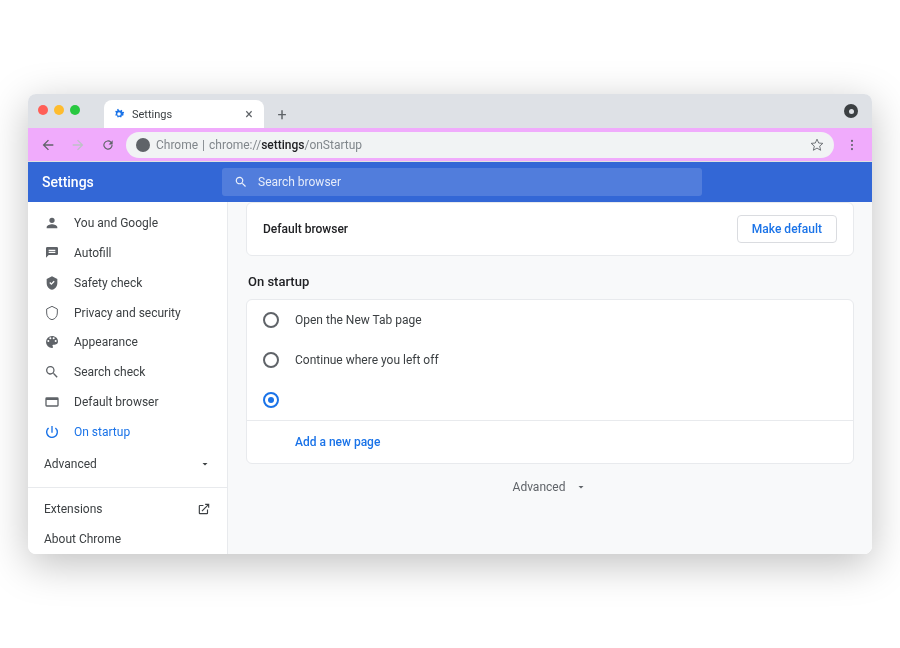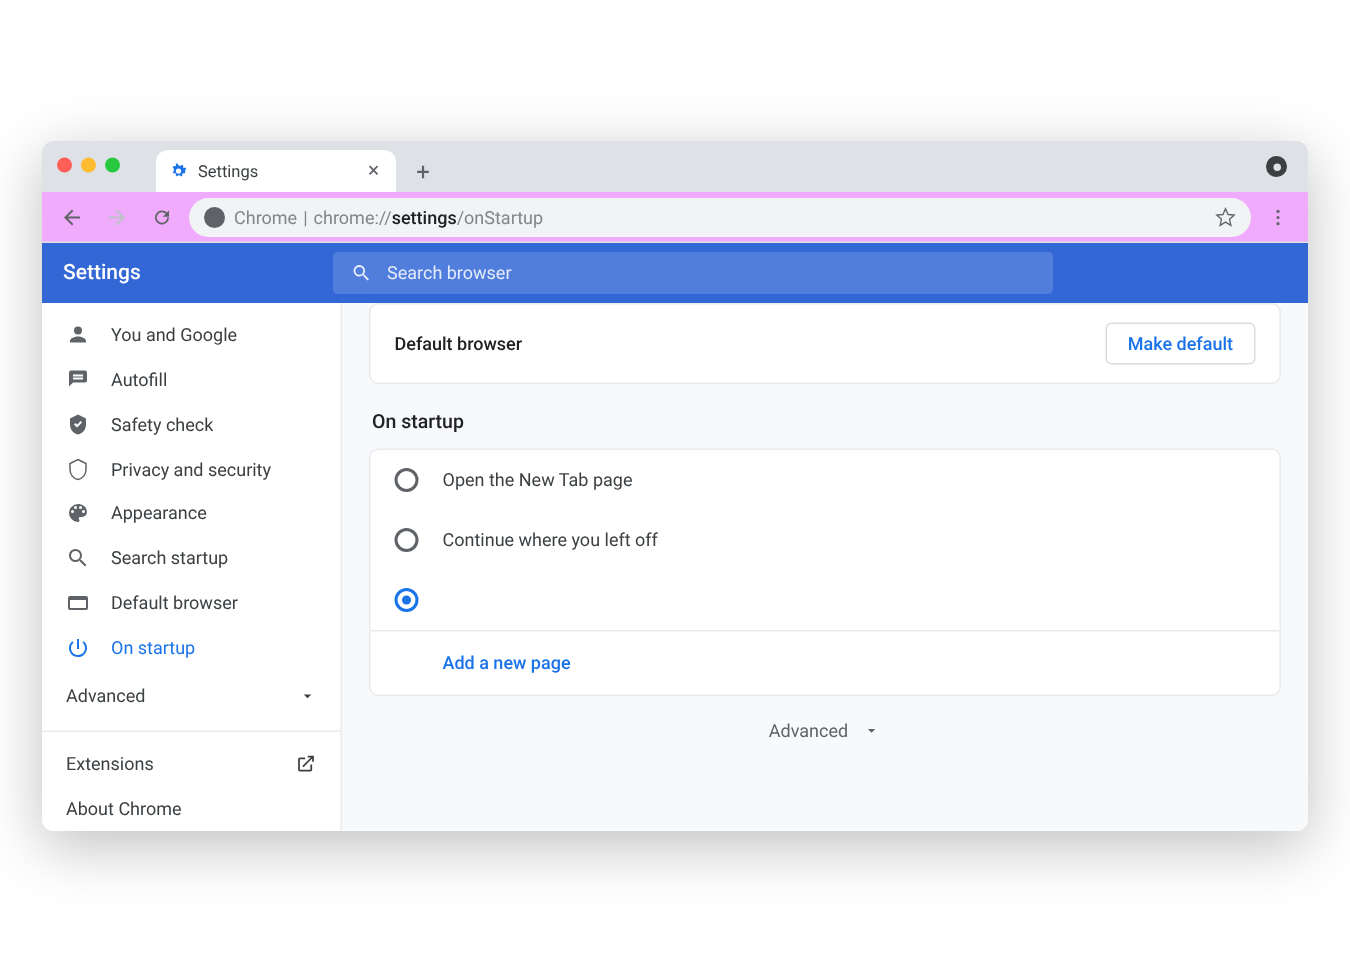--- a/index.html
+++ b/index.html
@@ -186,21 +186,21 @@
             </svg>
           </span>
         <span>Appearance</span>
       </div>
       <div class="side-item">
         <span class="side-icon">
             <svg width="16" height="16" viewBox="0 0 24 24">
               <path fill="currentColor" d="M15.5 14h-.8l-.3-.3a6.5 6.5 0 10-.7.7l.3.3v.8l5 5 1.5-1.5-5-5zm-6 0a4.5 4.5 0 110-9 4.5 4.5 0 010 9z"></path>
             </svg>
           </span>
-        <span>Search startup</span>
+        <span>Search check</span>
       </div>
       <div class="side-item">
         <span class="side-icon">
             <svg width="16" height="16" viewBox="0 0 24 24">
               <path fill="currentColor" d="M4 5h16a2 2 0 012 2v10a2 2 0 01-2 2H4a2 2 0 01-2-2V7a2 2 0 012-2zm0 4v8h16V9H4z"></path>
             </svg>
           </span>
         <span>Default browser</span>
       </div>
       <div class="side-item active">

